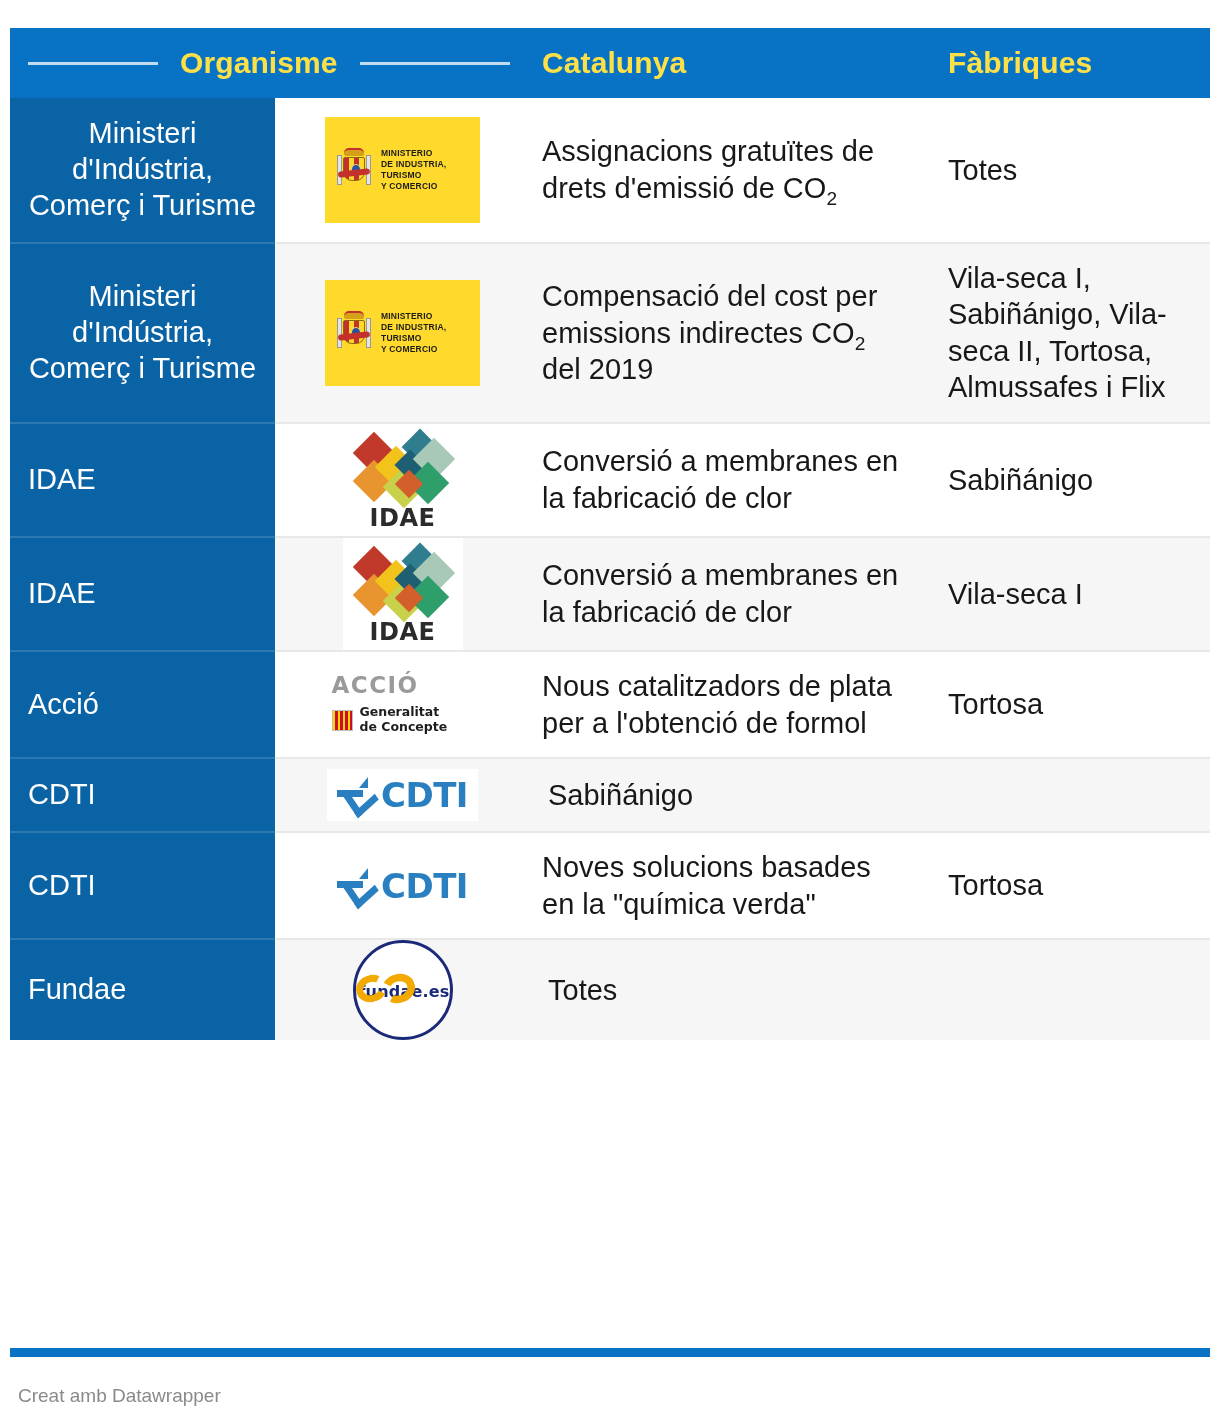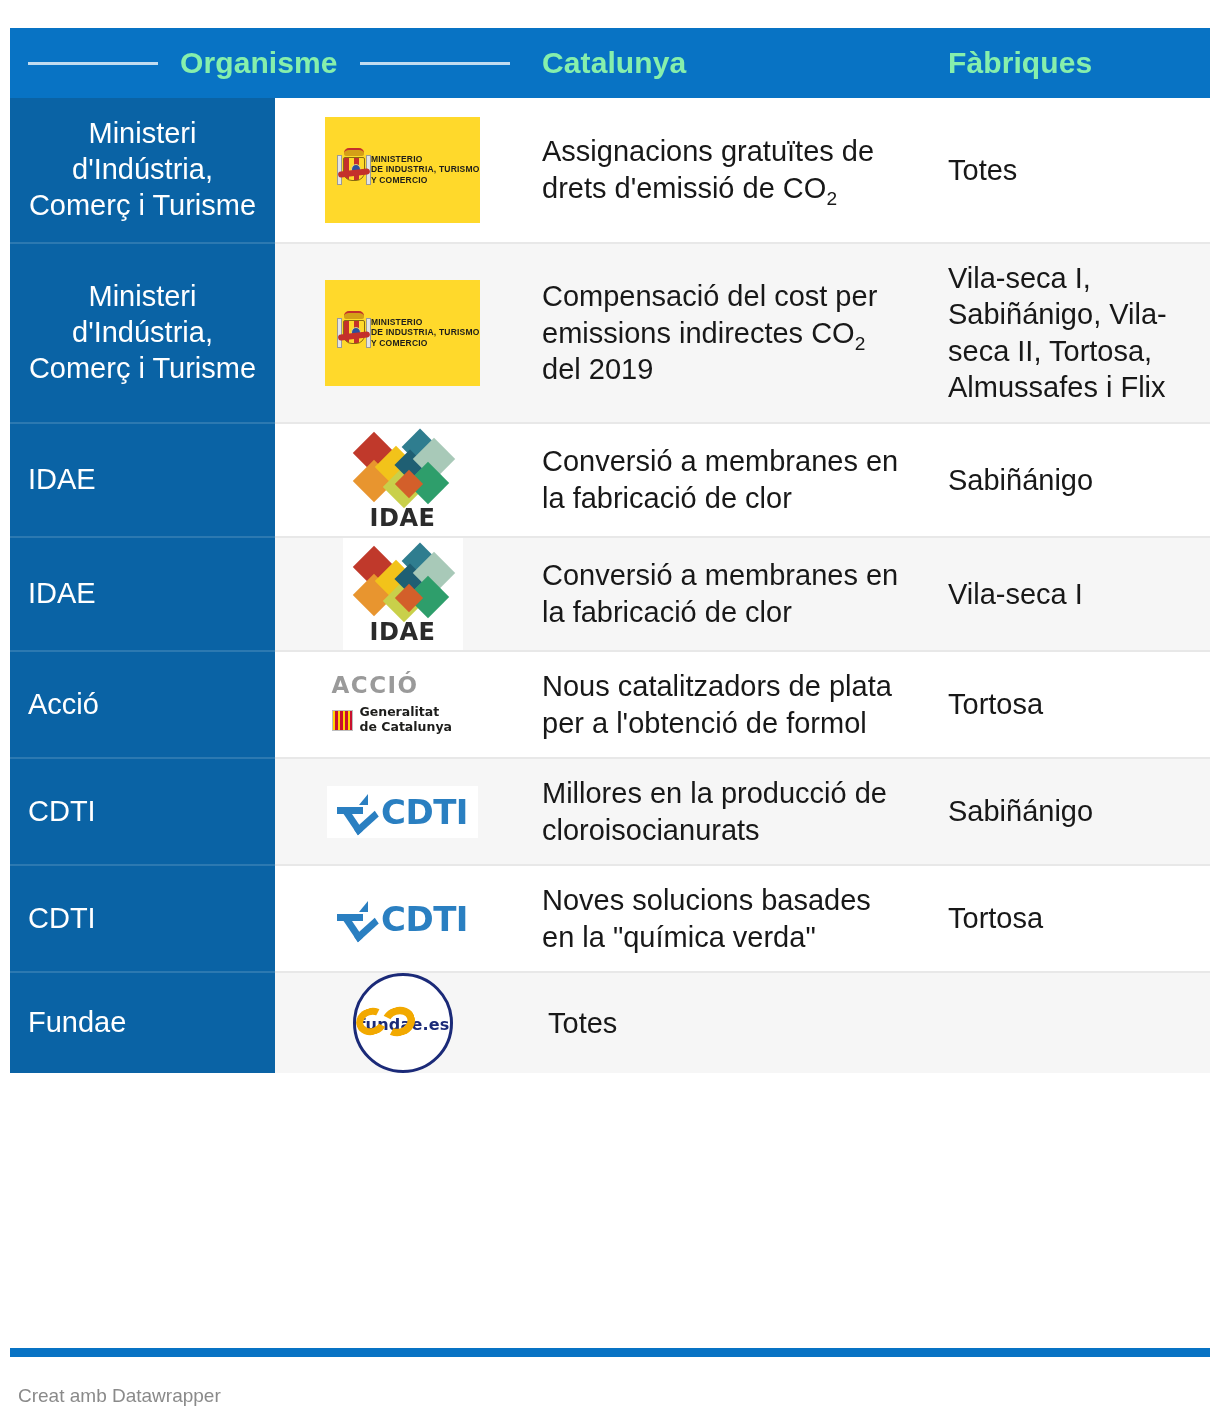--- a/index.html
+++ b/index.html
@@ -26,21 +26,21 @@
   }
 
   
   .thead {
     display: flex;
     background: #0873c4;
     height: 70px;
     align-items: center;
   }
   .th {
-    color: #86efac;
+    color: #fde047;
     font-size: 30px;
     font-weight: bold;
     letter-spacing: 0.1px;
     line-height: 1;
     white-space: nowrap;
   }
   .th-organisme-cell {
     width: 520px;
     display: flex;
     align-items: center;
@@ -193,20 +193,21 @@
   .coat .pillar-l { left: 0; }
   .coat .pillar-r { left: 29px; }
   .coat .ribbon {
     position: absolute; left: 1px; top: 22px;
     width: 32px; height: 6px;
     background: #c4302b;
     transform: rotate(-7deg);
     border-radius: 3px;
   }
   .min-text {
+    margin-left: 10px;
     color: #1d1d1b;
     font-size: 8.5px;
     line-height: 1.28;
     font-weight: bold;
     letter-spacing: 0.2px;
   }
 
   
   .logo-idae {
     width: 120px;
@@ -437,21 +438,21 @@
         </div>
         <div class="trow odd">
           <div class="c-org">Acció</div>
           <div class="c-logo">
             <div class="logo-accio">
               <div class="accio-word">ACCIÓ</div>
               <div class="accio-gen">
                 <span class="senyera"></span>
                 <span class="gen-text">
                   <div>Generalitat</div>
-                  <div>de Catalunya</div>
+                  <div>de Concepte</div>
                 </span>
               </div>
             </div>
           </div>
           <div class="c-concepte">
             <span class="cell-text">Nous catalitzadors de plata per a l'obtenció de formol</span>
           </div>
           <div class="c-fabriques">
             <span class="cell-text">Tortosa</span>
           </div>
@@ -461,23 +462,20 @@
           <div class="c-logo">
             <div class="logo-cdti">
               <span class="cdti-mark">
                 <span class="bar"></span>
                 <span class="tri"></span>
                 <span class="check"></span>
               </span>
               <span class="cdti-word">CDTI</span>
             </div>
           </div>
-          <div class="c-concepte">
-            <span class="cell-text">Millores en la producció de cloroisocianurats</span>
-          </div>
           <div class="c-fabriques">
             <span class="cell-text">Sabiñánigo</span>
           </div>
         </div>
         <div class="trow odd">
           <div class="c-org">CDTI</div>
           <div class="c-logo">
             <div class="logo-cdti">
               <span class="cdti-mark">
                 <span class="bar"></span>

